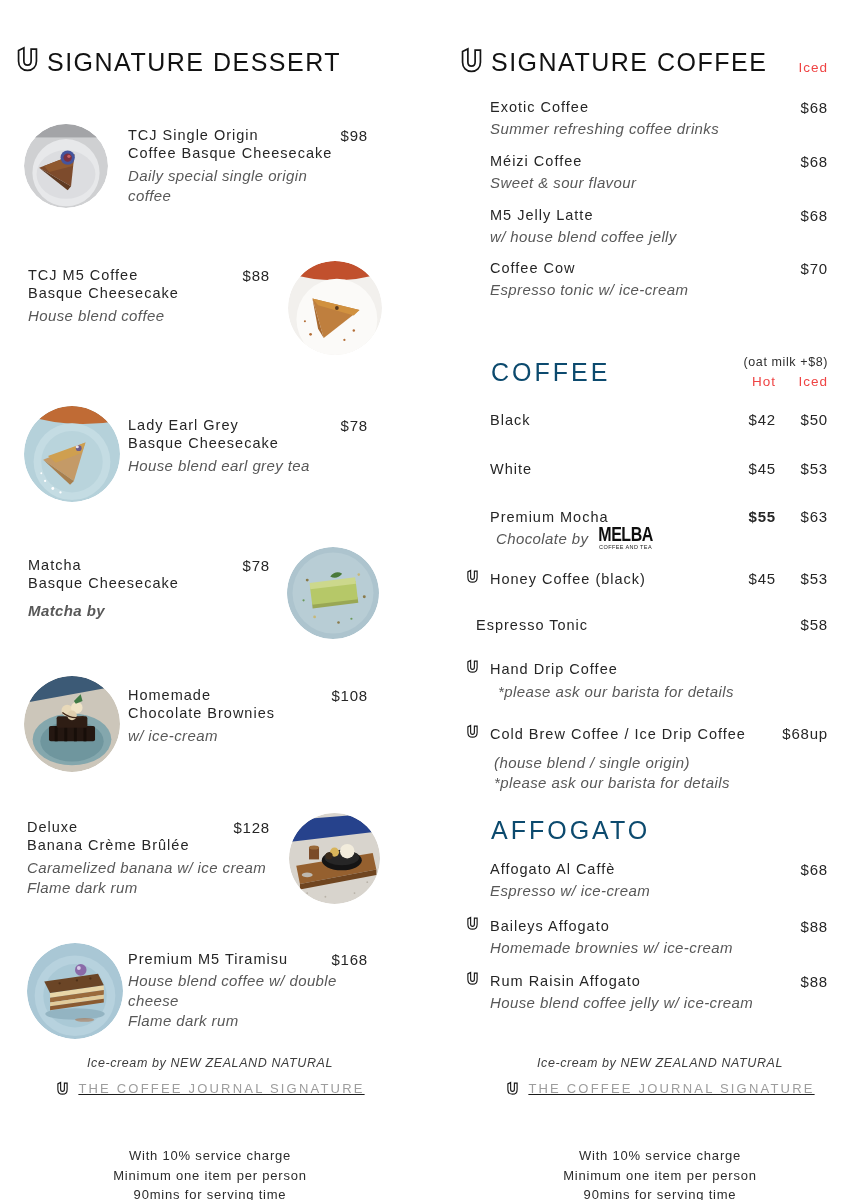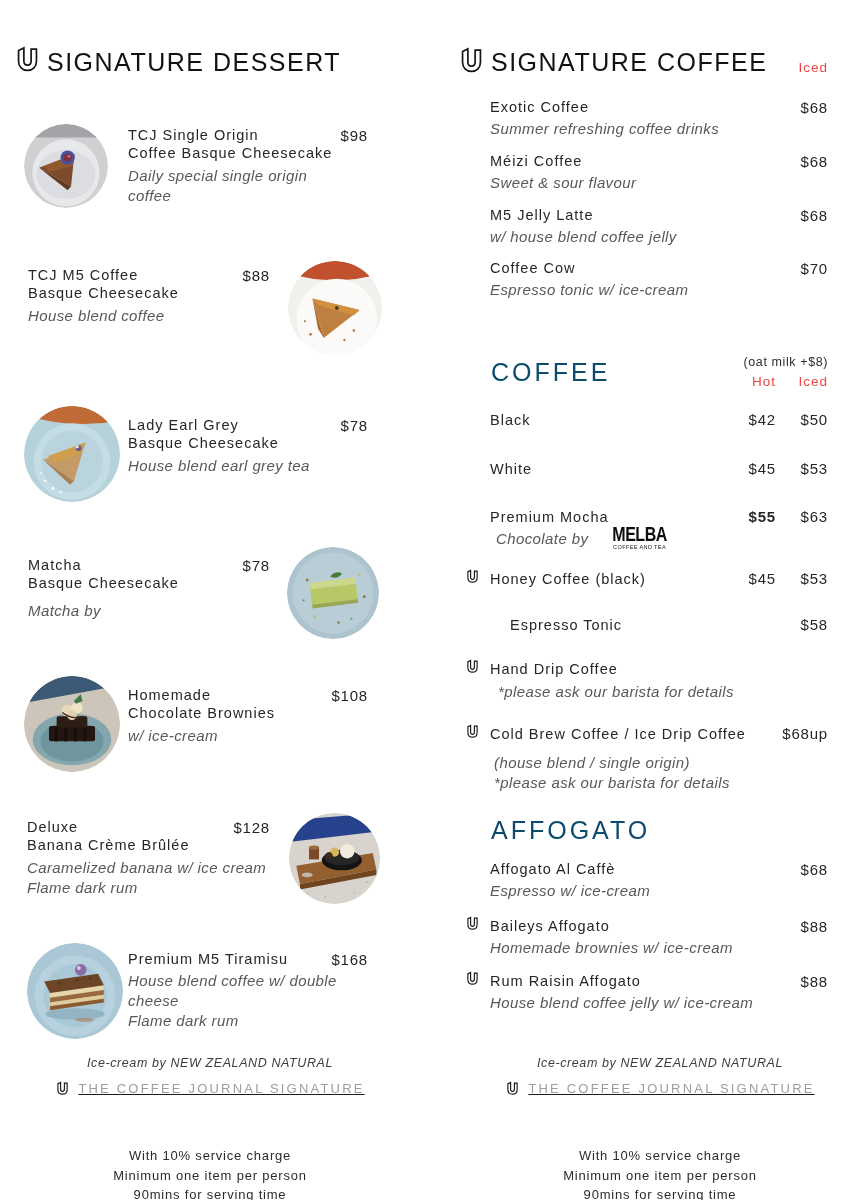--- a/index.html
+++ b/index.html
@@ -12,21 +12,21 @@
   .item-desc{font-style:italic;font-size:15px;letter-spacing:0.4px;line-height:1.34;white-space:pre-line;color:#585858;margin-top:3px;}
   .price{font-size:15px;letter-spacing:0.8px;color:#262626;text-align:right;white-space:nowrap;}
   .col-label{font-size:13.5px;letter-spacing:1px;color:#ef4444;text-align:right;}
   .oat-note{font-size:12.5px;letter-spacing:0.6px;color:#2e2e2e;text-align:right;}
   .photo{position:absolute;border-radius:50%;overflow:hidden;display:block;}
   .logo{display:block;}
   .footer-note{font-style:italic;font-size:12.5px;letter-spacing:0.6px;color:#3d3d3d;text-align:center;}
   .footer-sig{display:flex;align-items:center;justify-content:center;gap:8px;text-decoration:underline;}
   .footer-sig-text{font-size:13px;letter-spacing:2.2px;color:#9d9d9d;white-space:nowrap;}
   .footer-service{font-size:13px;letter-spacing:0.8px;color:#2b2b2b;line-height:1.5;text-align:center;white-space:pre-line;}
-  .melba-wrap{display:flex;align-items:flex-start;gap:24px;}
+  .melba-wrap{display:flex;align-items:flex-start;gap:10px;}
   .melba{display:flex;flex-direction:column;align-items:center;color:#0e0e0e;margin-top:-2px;}
   .melba-title{font-weight:700;font-size:16px;letter-spacing:-0.5px;line-height:1;transform:scaleY(1.25);transform-origin:top;}
   .melba-sub{font-size:5.5px;letter-spacing:0.4px;margin-top:3px;color:#222;}
 </style>
 </head>
 <body>
 
 <div class="sheet">
 
   <svg class="abs logo" style="left:13px;top:43px;width:29px;height:33px;" viewBox="0 0 24 24">
@@ -112,21 +112,21 @@
   <div class="abs" style="left:128px;top:416px;width:220px;">
     <div class="item-name">Lady Earl Grey
 Basque Cheesecake</div>
     <div class="item-desc">House blend earl grey tea</div>
   </div>
   <div class="abs price" style="left:298px;top:417px;width:70px;">$78</div>
 
   <div class="abs" style="left:28px;top:556px;width:220px;">
     <div class="item-name">Matcha
 Basque Cheesecake</div>
-    <div class="item-desc" style="margin-top:8px;">Matcha by</div>
+    <div class="item-desc" style="margin-top:8px;font-weight:bold;">Matcha by</div>
   </div>
   <div class="abs price" style="left:200px;top:557px;width:70px;">$78</div>
   <svg class="photo" style="left:287px;top:547px;width:92px;height:92px;" viewBox="0 0 100 100">
     <defs>
         <clipPath id="cp4">
           <circle cx="50" cy="50" r="50"></circle>
         </clipPath>
       </defs>
     <g clip-path="url(#cp4)">
       <rect width="100" height="100" fill="#adc4ce"></rect>
@@ -307,21 +307,21 @@
     </span>
   </div>
 
   <svg class="abs logo" style="left:465px;top:568px;width:15px;height:17px;" viewBox="0 0 24 24">
     <path d="M4.6 4.6 L9 2.4 V13.2 C9 15.4 10.2 16.6 12 16.6 C13.8 16.6 15 15.4 15 13.2 V3.4 H19.4 V13.4 C19.4 18 16.4 21 12 21 C7.6 21 4.6 18 4.6 13.4 Z" fill="none" stroke="#161616" stroke-width="1.8"></path>
   </svg>
   <div class="abs item-name" style="left:490px;top:570px;">Honey Coffee (black)</div>
   <div class="abs price" style="left:716px;top:570px;width:60px;">$45</div>
   <div class="abs price" style="left:768px;top:570px;width:60px;">$53</div>
 
-  <div class="abs item-name" style="left:510px;top:616px;">Espresso Tonic</div>
+  <div class="abs item-name" style="left:476px;top:616px;">Espresso Tonic</div>
   <div class="abs price" style="left:768px;top:616px;width:60px;">$58</div>
 
   <svg class="abs logo" style="left:465px;top:658px;width:15px;height:17px;" viewBox="0 0 24 24">
     <path d="M4.6 4.6 L9 2.4 V13.2 C9 15.4 10.2 16.6 12 16.6 C13.8 16.6 15 15.4 15 13.2 V3.4 H19.4 V13.4 C19.4 18 16.4 21 12 21 C7.6 21 4.6 18 4.6 13.4 Z" fill="none" stroke="#161616" stroke-width="1.8"></path>
   </svg>
   <div class="abs item-name" style="left:490px;top:660px;">Hand Drip Coffee</div>
   <div class="abs item-desc" style="left:498px;top:679px;">*please ask our barista for details</div>
 
   <svg class="abs logo" style="left:465px;top:723px;width:15px;height:17px;" viewBox="0 0 24 24">
     <path d="M4.6 4.6 L9 2.4 V13.2 C9 15.4 10.2 16.6 12 16.6 C13.8 16.6 15 15.4 15 13.2 V3.4 H19.4 V13.4 C19.4 18 16.4 21 12 21 C7.6 21 4.6 18 4.6 13.4 Z" fill="none" stroke="#161616" stroke-width="1.8"></path>

